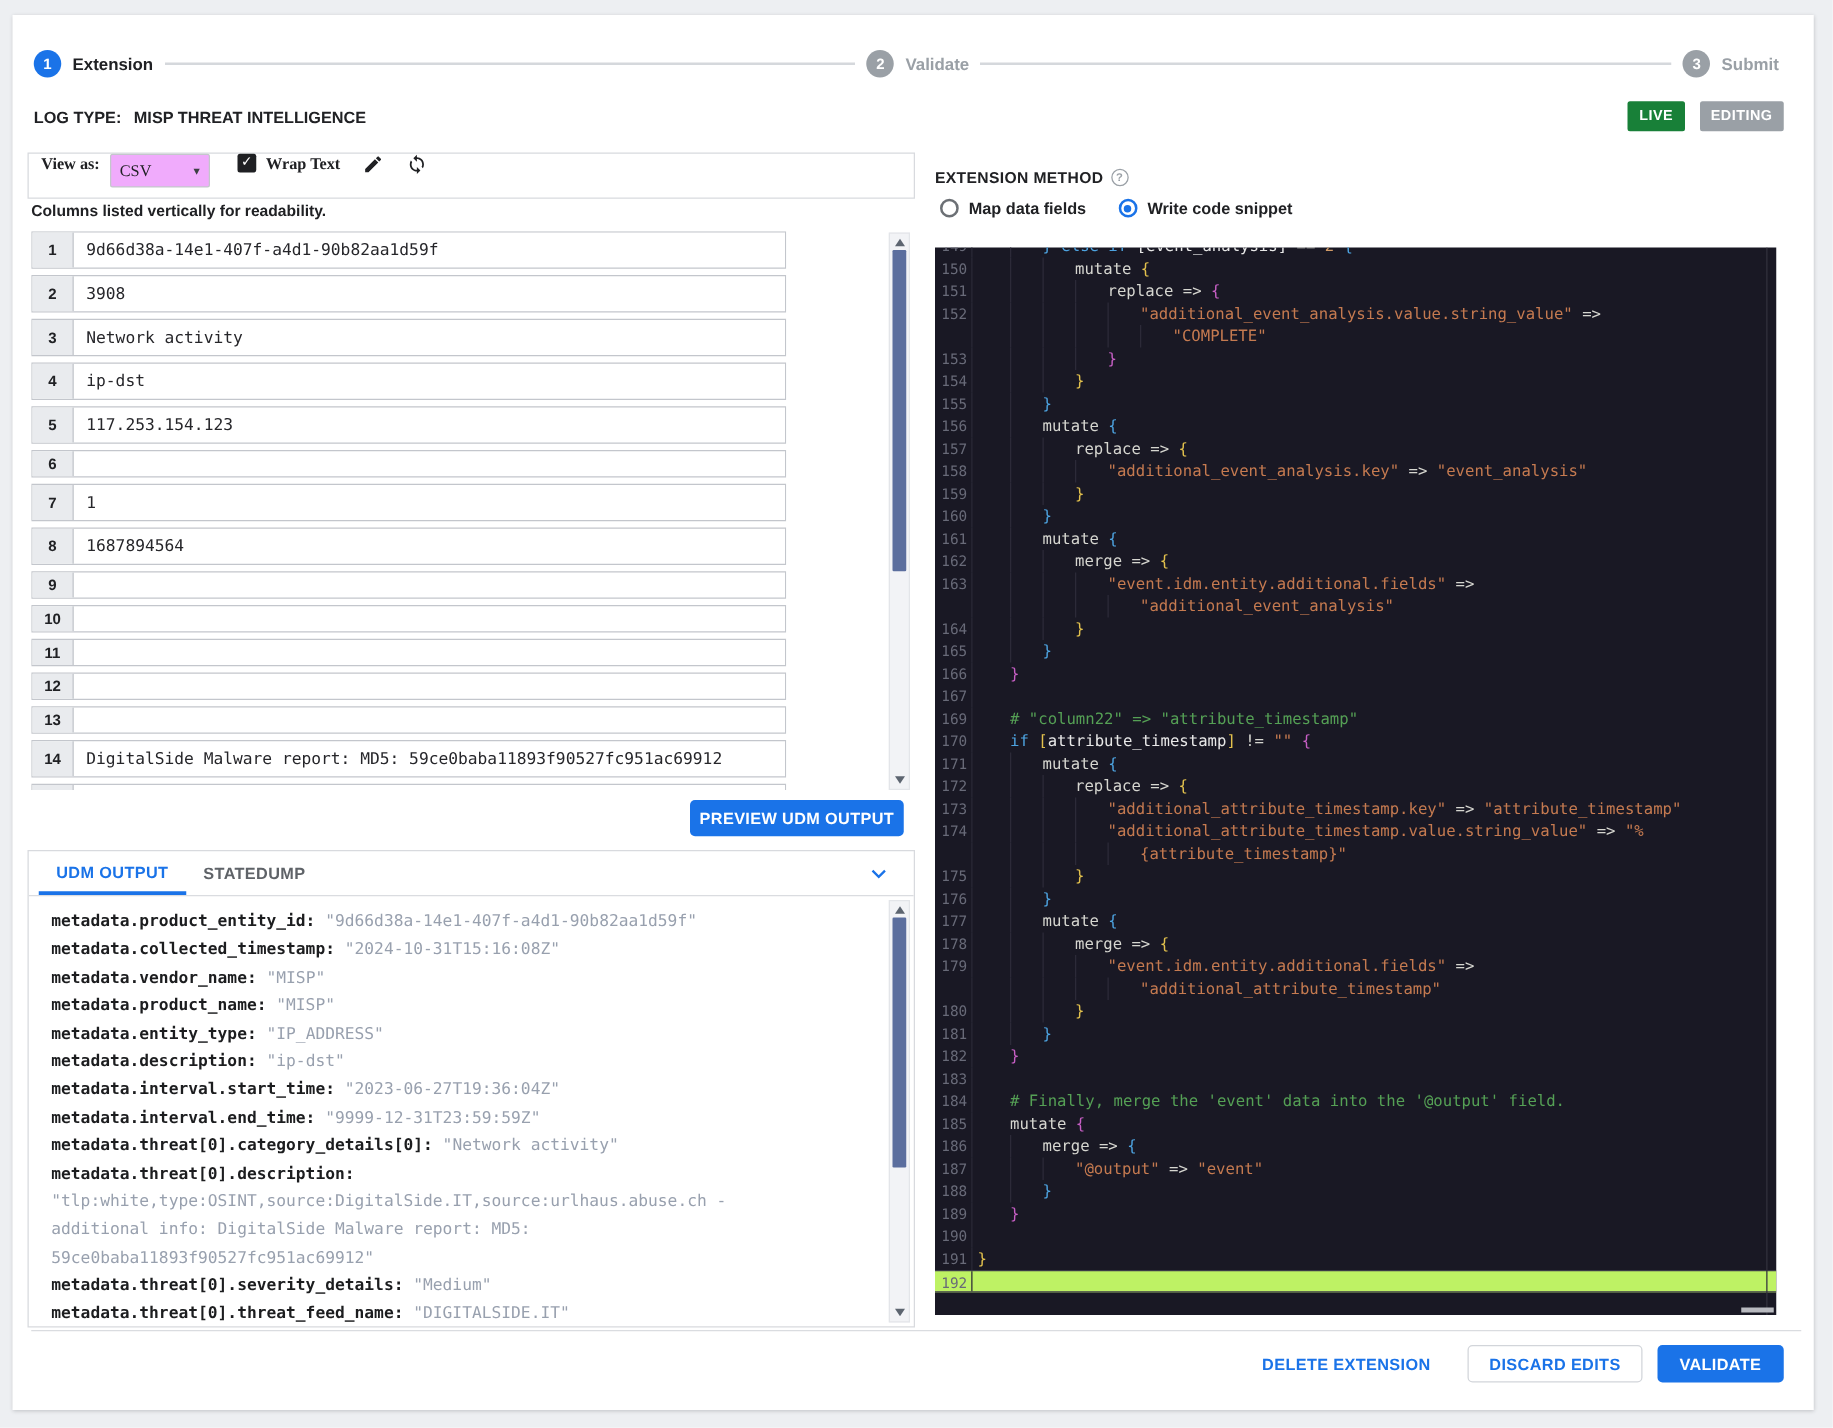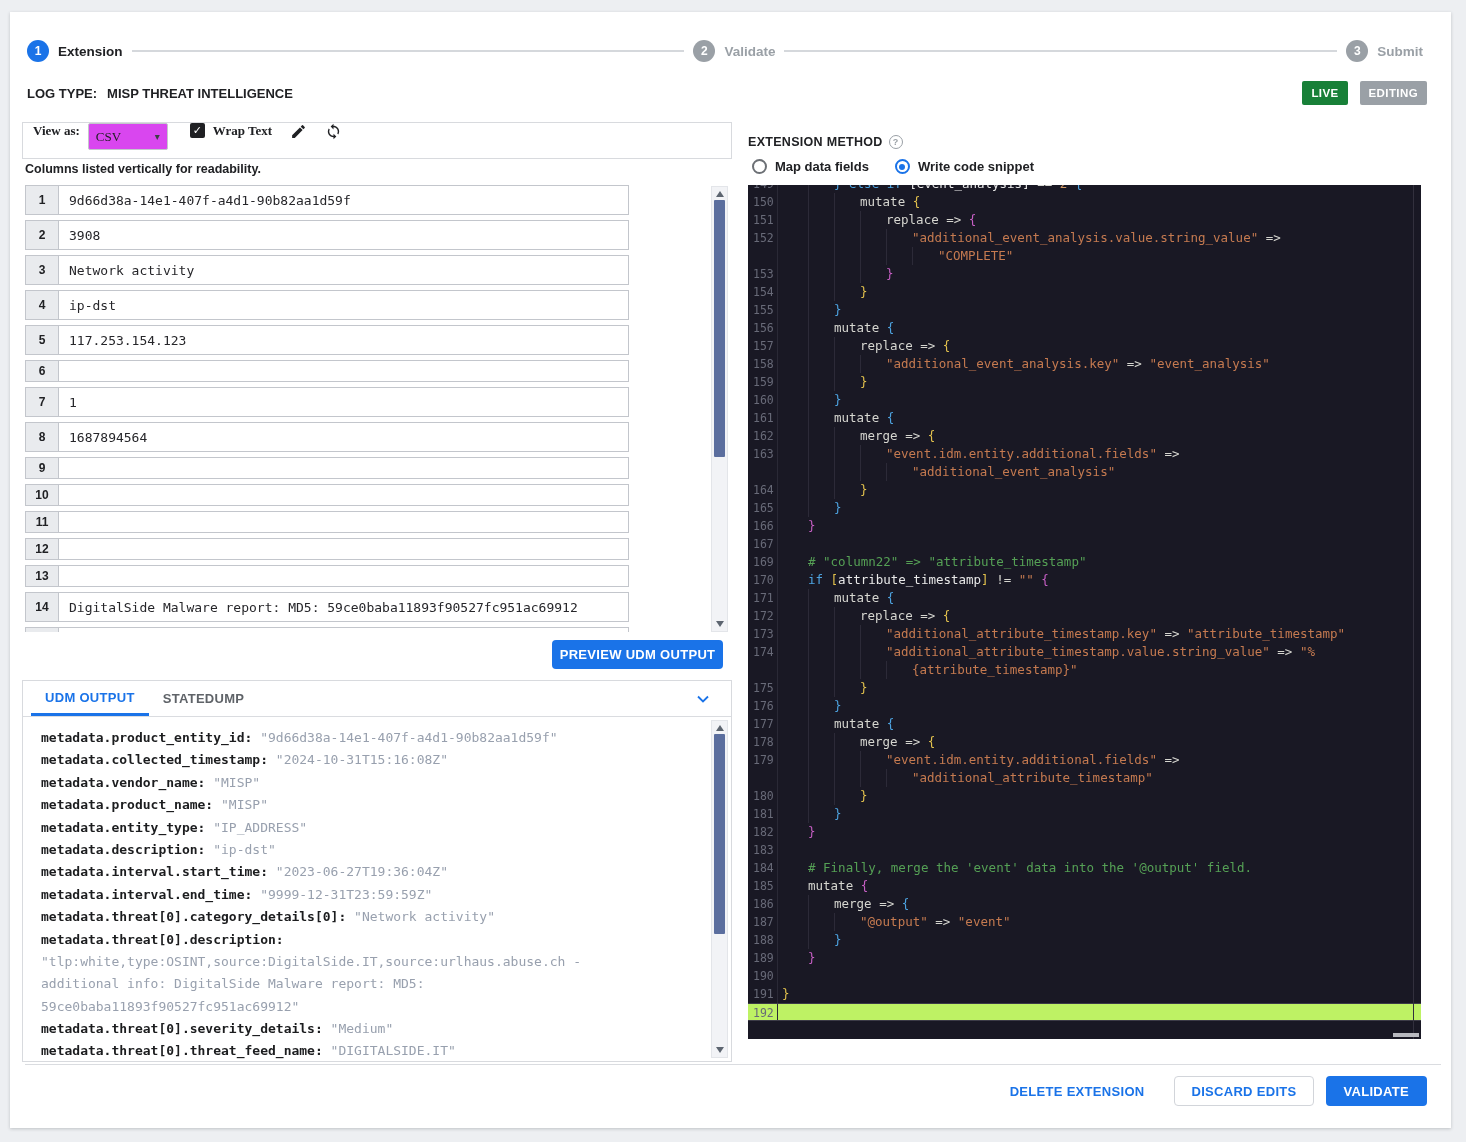--- a/index.html
+++ b/index.html
@@ -27,21 +27,21 @@
   .badge { height:24px; line-height:24px; padding:0 9px; border-radius:2px; color:#fff;
     font-size:11.5px; font-weight:bold; letter-spacing:.4px; }
   .badge.live { background:#188038; }
   .badge.editing { background:#9aa0a6; }
 
   
   .toolbar { position:absolute; left:12px; top:110px; width:710px; height:37px;
     border:1px solid #d8dade; display:flex; align-items:flex-start; padding:0 10px;font-family:Liberation Serif, serif; }
   .viewas-label { font-size:13px; font-weight:bold; }
   .select { width:80px; height:27px; border:1px solid #c4c7cc; border-radius:2px; margin-left:8px;
-    display:flex; align-items:center; padding:0 7px; font-size:13px; cursor:pointer; background:#d946ef;}
+    display:flex; align-items:center; padding:0 7px; font-size:13px; cursor:pointer; background:#f0abfc;}
   .select .caret { margin-left:auto; font-size:10px; color:#3c4043; }
   .checkbox { width:15px; height:15px; background:#1f2023; border-radius:2px; margin-left:22px;
     color:#fff; font-size:11px; line-height:15px; text-align:center; cursor:pointer; }
   .wrap-label { font-size:13px; font-weight:bold; margin-left:8px; }
   .tool-icon { margin-left:18px; width:17px; height:17px; cursor:pointer; fill:#202124; }
   .note { position:absolute; left:15px; top:150px; font-size:12.5px; font-weight:bold; }
 
   .csv-table { position:absolute; left:15px; top:173px; width:604px; height:447px; overflow:hidden; }
   .csvrow { display:flex; height:30px; border:1px solid #c3c6cc; background:#fff; margin-bottom:5px; }
   .csvrow.empty { height:22px; }
@@ -89,21 +89,21 @@
     justify-content:center; }
   .radios { position:absolute; left:742px; top:147px; display:flex; gap:26px; align-items:center; }
   .radio-opt { display:flex; align-items:center; gap:8px; cursor:pointer; font-size:13px; font-weight:bold; }
   .radio { width:15px; height:15px; border-radius:50%; border:2px solid #6c7075; position:relative; flex:0 0 auto;}
   .radio.sel { border-color:#1a73e8; }
   .radio.sel::after { content:""; position:absolute; left:2.5px; top:2.5px; width:6px; height:6px;
     border-radius:50%; background:#1a73e8; }
   .cbn-label { position:absolute; left:738px; top:172px; font-size:12.5px; font-weight:bold; letter-spacing:.3px;margin-top:48px; }
 
   
-  .editor { position:absolute; left:738px; top:173px; width:673px; height:854px;
+  .editor { position:absolute; left:738px; top:186px; width:673px; height:854px;
     background:#191824; overflow:hidden; cursor:text; }
   .cline { height:18px; white-space:pre; font-family:"DejaVu Sans Mono","Liberation Mono",monospace;
     font-size:12.5px; line-height:18px; display:flex; }
   .cline.clip { margin-top:-10px; }
   .cline.cur { background:#bef264; border-top:1px solid #3c3b47; border-bottom:1px solid #3c3b47; }
   .lnum { flex:0 0 30px; padding-left:5px; color:#686a78; font-size:11.5px;
     border-right:1px solid #2a2936; margin-right:4px; }
   .ind { display:inline-block; width:26px; height:100%; }
   .ind + .ind { border-left:1px solid #2c2a38; }
   .tk-p { color:#d6d6d0; } .tk-w { color:#e8e8e8; }

